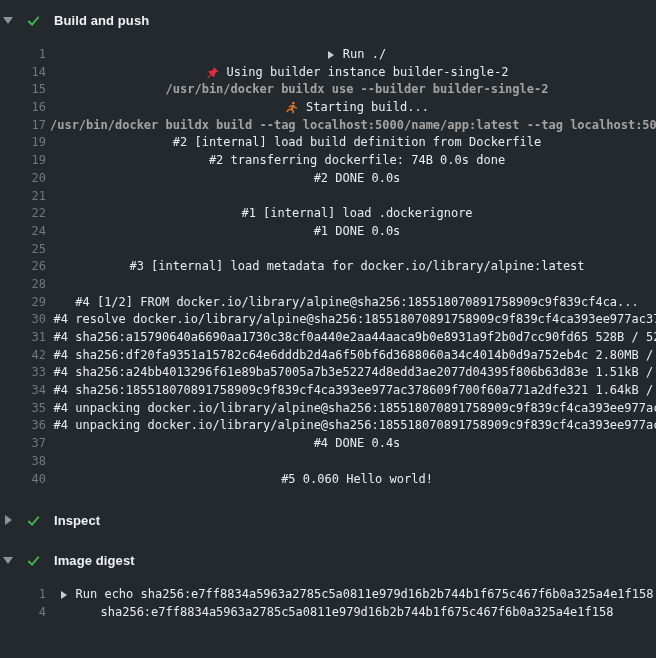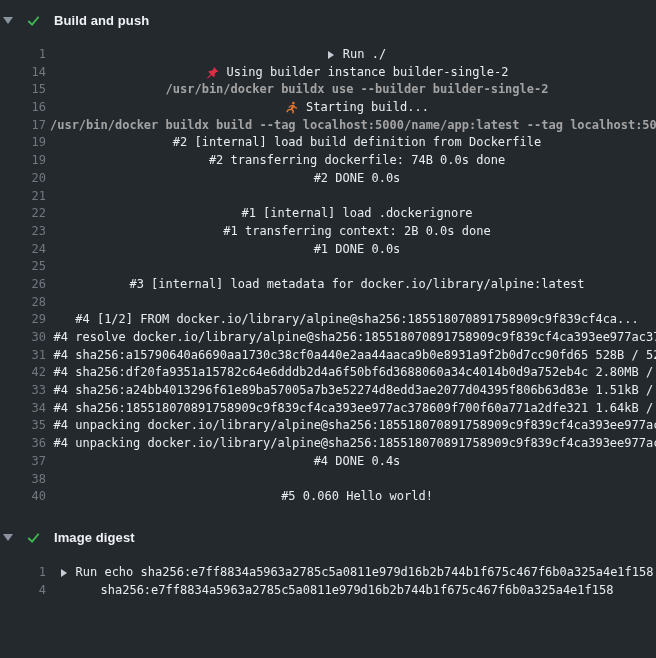--- a/index.html
+++ b/index.html
@@ -133,24 +133,20 @@
   <div class="log-line">
     <span class="ln">21</span>
     <span class="lt"><span class="lt-content"></span></span>
   </div>
 
   <div class="log-line">
     <span class="ln">22</span>
     <span class="lt"><span class="lt-content">#1 [internal] load .dockerignore</span></span>
   </div>
 
-  <div class="log-line">
-    <span class="ln">23</span>
-    <span class="lt"><span class="lt-content">#1 transferring context: 2B 0.0s done</span></span>
-  </div>
 
   <div class="log-line">
     <span class="ln">24</span>
     <span class="lt"><span class="lt-content">#1 DONE 0.0s</span></span>
   </div>
 
   <div class="log-line">
     <span class="ln">25</span>
     <span class="lt"><span class="lt-content"></span></span>
   </div>
@@ -217,20 +213,33 @@
   </div>
 
 
   <div class="log-line">
     <span class="ln">40</span>
     <span class="lt"><span class="lt-content">#5 0.060 Hello world!</span></span>
   </div>
 </div>
     </section>
 
+  <section class="step">
+    <div class="step-header">
+      <span class="chev-wrap">
+          <span class="chev chev-right"></span>
+        </span>
+      <span class="check-wrap">
+        <svg width="15" height="15" viewBox="0 0 16 16">
+            <path fill="none" stroke="#3fb950" stroke-width="2" d="M2.5 8.5l4 4 7-8.5"></path>
+          </svg>
+      </span>
+      <span class="step-title">Inspect</span>
+    </div>
+  </section>
 
   <section class="step">
     <div class="step-header">
       <span class="chev-wrap">
           <span class="chev chev-down"></span>
         </span>
       <span class="check-wrap">
         <svg width="15" height="15" viewBox="0 0 16 16">
             <path fill="none" stroke="#3fb950" stroke-width="2" d="M2.5 8.5l4 4 7-8.5"></path>
           </svg>

